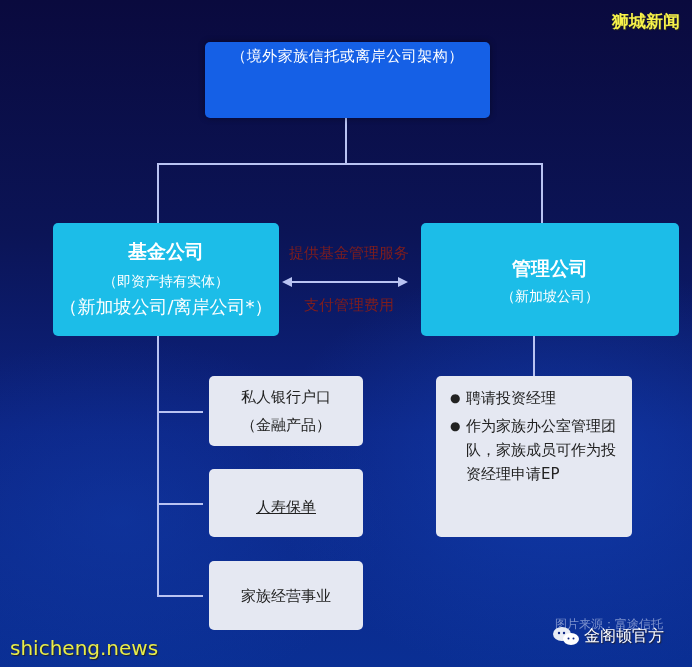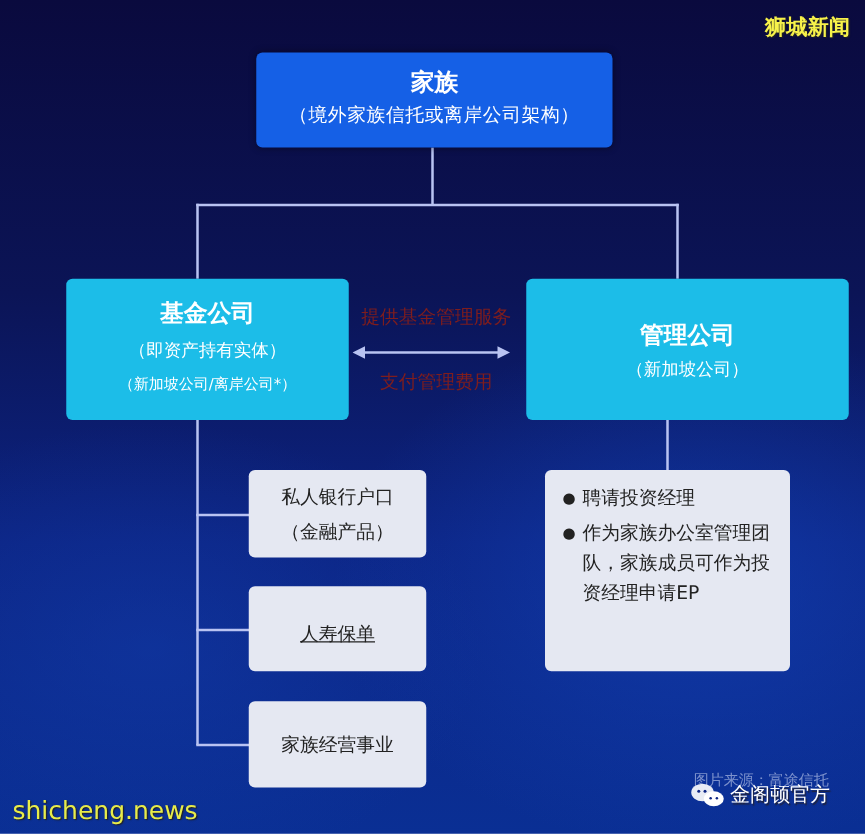--- a/index.html
+++ b/index.html
@@ -14,28 +14,28 @@
   .line { position:absolute; background:#b9c3f2; }
   .box { position:absolute; border-radius:5px; text-align:center; box-sizing:border-box; }
   .top-box { left:205px; top:42px; width:285px; height:76px; background:#1560e6; color:#ffffff;
     box-shadow:0 0 6px rgba(0,0,0,0.4); }
   .top-box .t1 { font-size:19px; font-weight:bold; margin-top:12px; line-height:24px; }
   .top-box .t2 { font-size:15px; margin-top:4px; line-height:20px; letter-spacing:0.5px; }
   .cyan { background:#1cbde8; color:#ffffff; }
   .fund-box { left:53px; top:223px; width:226px; height:113px; }
   .fund-box .t1 { font-size:19px; font-weight:bold; margin-top:16px; line-height:24px; }
   .fund-box .t2 { font-size:14px; margin-top:8px; line-height:20px; }
-  .fund-box .t3 { font-size:12px; margin-top:6px; line-height:20px; }
+  .fund-box .t3 { font-size:18px; margin-top:6px; line-height:20px; }
   .mgmt-box { left:421px; top:223px; width:258px; height:113px; }
   .mgmt-box .t1 { font-size:19px; font-weight:bold; margin-top:33px; line-height:24px; }
   .mgmt-box .t2 { font-size:14px; margin-top:6px; line-height:20px; }
   .mid-label { position:absolute; color:#7f1d1d; font-size:15px; text-align:center; width:180px; left:259px; }
   .arrow { position:absolute; left:282px; top:276px; width:126px; height:12px; }
   .grey { background:#e5e8f2; color:#222; }
-  .item-box { left:199px; width:142px; }
+  .item-box { left:209px; width:154px; }
   .item-box .txt { font-size:15px; line-height:28px; }
   .bullet-box { left:436px; top:376px; width:196px; height:161px; text-align:left; padding:10px 14px 0 14px; }
   .bullet { display:flex; font-size:15px; line-height:24px; color:#222; margin-bottom:4px; }
   .bullet .dot { width:16px; flex:none; font-size:12px; line-height:24px; }
   .wm-top { position:absolute; right:12px; top:10px; color:#f7f24a; font-size:17px; font-weight:bold;
     text-shadow:1px 1px 1px #222; }
   .wm-bottom { position:absolute; left:10px; top:636px; color:#e8ec4a; font-size:20px; text-shadow:1px 1px 1px #222; }
   .src { position:absolute; left:555px; top:616px; color:rgba(200,210,240,0.6); font-size:12px; }
   .wechat { position:absolute; left:552px; top:626px; width:28px; height:20px; }
   .wechat-name { position:absolute; left:584px; top:626px; color:#ffffff; font-size:16px; text-shadow:1px 1px 1px #223; }
@@ -49,21 +49,20 @@
 <div class="line" style="left:157px; top:163px; width:386px; height:2px;"></div>
 <div class="line" style="left:157px; top:163px; width:2px; height:60px;"></div>
 <div class="line" style="left:541px; top:163px; width:2px; height:60px;"></div>
 <div class="line" style="left:157px; top:336px; width:2px; height:260px;"></div>
 <div class="line" style="left:157px; top:411px; width:46px; height:2px;"></div>
 <div class="line" style="left:157px; top:503px; width:46px; height:2px;"></div>
 <div class="line" style="left:157px; top:595px; width:46px; height:2px;"></div>
 <div class="line" style="left:533px; top:336px; width:2px; height:40px;"></div>
 
 <div class="box top-box">
-  <div class="t1">家族</div>
   <div class="t2">（境外家族信托或离岸公司架构）</div>
 </div>
 
 <div class="box cyan fund-box">
   <div class="t1">基金公司</div>
   <div class="t2">（即资产持有实体）</div>
   <div class="t3">（新加坡公司/离岸公司*）</div>
 </div>
 
 <div class="mid-label" style="top:244px;">提供基金管理服务</div>

